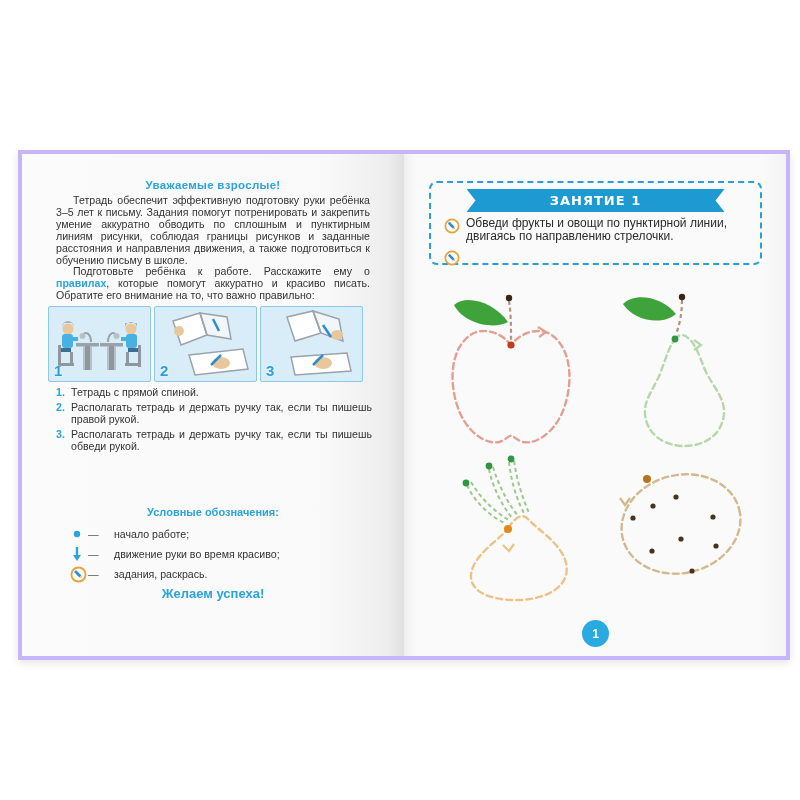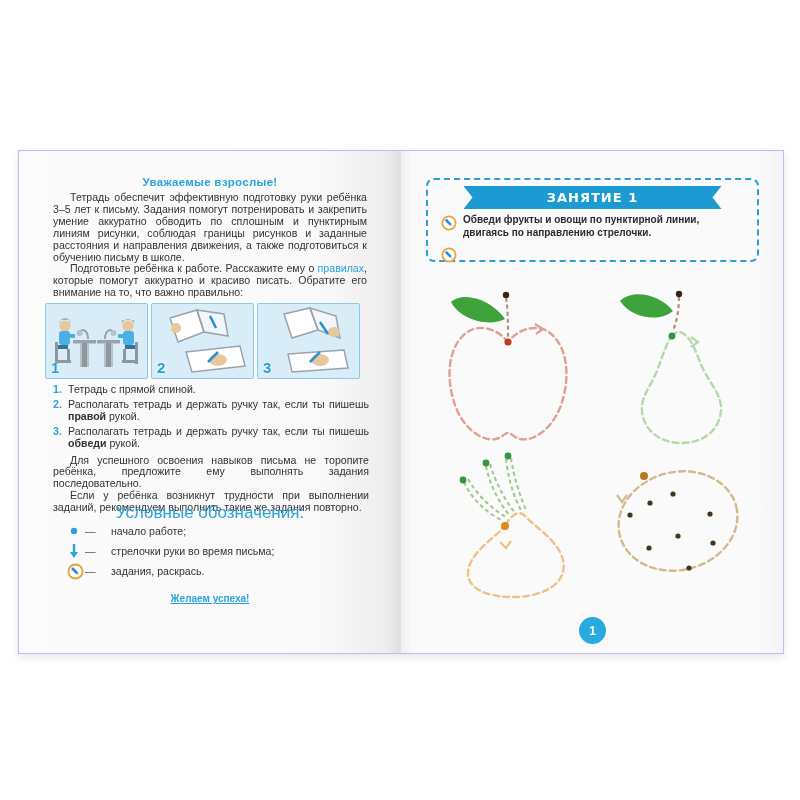--- a/index.html
+++ b/index.html
@@ -2,64 +2,64 @@
 <html><head>
 <meta charset="utf-8">
 <style>
   html,body{margin:0;padding:0;}
   body{
     width:800px;height:800px;background:#ffffff;position:relative;
     font-family:"Liberation Sans", sans-serif;color:#333;
     -webkit-font-smoothing:antialiased;
   }
   .book{position:absolute;left:18px;top:150px;width:764px;height:502px;display:flex;
-        box-shadow:0 3px 8px rgba(0,0,0,0.10);border:1px solid #c4b5fd;}
+        box-shadow:0 3px 8px rgba(0,0,0,0.10);border:4px solid #c4b5fd;}
   .page{position:relative;width:382px;height:502px;overflow:hidden;}
   .page-left{background:linear-gradient(to right,#fbfbfb 0%,#f9f9f9 80%,#ededed 96%,#e0e0e0 100%);}
   .page-right{background:linear-gradient(to right,#efefef 0%,#fafafa 3%,#fafafa 94%,#f3f3f3 100%);}
 
   
   .lp-title{position:absolute;top:25px;left:0;width:100%;text-align:center;
             color:#2ba3dc;font-weight:bold;font-size:11.5px;letter-spacing:.3px;}
   .lp-paras{position:absolute;top:41px;left:34px;width:314px;font-size:10.6px;line-height:11.9px;text-align:justify;}
   .lp-paras p{margin:0;text-indent:17px;}
-  .blue-word{color:#2ba3dc;font-weight:normal;}
-  .bold{font-weight:bold;margin-top:12px;}
+  .blue-word{color:#2ba3dc;font-weight:bold;}
+  .bold{font-weight:normal;margin-top:12px;}
 
   .pictures{position:absolute;top:152px;left:26px;display:flex;gap:3px;}
   .pic-box{width:101px;height:74px;background:#d9edf9;border:1.5px solid #8cc8e8;border-radius:2px;position:relative;}
   .pic-num{position:absolute;left:5px;bottom:2px;color:#2a9fd8;font-weight:bold;font-size:15px;
            text-shadow:0 0 2px #fff;}
   .pic-box svg{position:absolute;left:0;top:0;}
 
   .lp-list{position:absolute;top:233px;left:34px;width:316px;font-size:10.6px;line-height:11.9px;}
   .lp-item{display:flex;margin-bottom:3px;}
   .lp-item .num{color:#2ba3dc;font-weight:bold;width:15px;flex:0 0 15px;}
   .lp-item .itxt{text-align:justify;flex:1;}
   .lp-after{margin-top:5px;text-align:justify;}
   .lp-after p{margin:0;text-indent:17px;}
 
   .legend-title{position:absolute;top:352px;left:0;width:100%;text-align:center;
-                color:#2ba3dc;font-weight:normal;font-size:17px;}
+                color:#2ba3dc;font-weight:bold;font-size:11px;}
   .legend{position:absolute;top:370px;left:48px;width:300px;font-size:10.6px;}
   .legend-row{display:flex;align-items:center;height:20px;}
   .legend-ico{width:18px;flex:0 0 18px;display:flex;align-items:center;justify-content:flex-start;}
   .legend-dash{width:26px;flex:0 0 26px;color:#555;}
-  .lp-footer{position:absolute;top:442px;left:0;width:100%;text-align:center;
-             color:#2ba3dc;font-weight:bold;font-size:10px;text-decoration:underline;}
+  .lp-footer{position:absolute;top:432px;left:0;width:100%;text-align:center;
+             color:#2ba3dc;font-weight:bold;font-size:13px;}
 
   
   .task-box{position:absolute;left:25px;top:27px;width:329px;height:80px;
             border:2px dashed #2a9fd6;border-radius:8px;}
   .banner{position:absolute;left:50%;transform:translateX(-50%);top:6px;width:258px;height:23px;
           background:#1e9ad3;display:flex;align-items:center;justify-content:center;
           clip-path:polygon(0 0,100% 0,calc(100% - 9px) 50%,100% 100%,0 100%,9px 50%);}
   .banner span{color:#fff;font-weight:bold;font-size:13px;letter-spacing:1px;
                font-family:"DejaVu Sans", sans-serif;text-align:center;}
-  .instr{position:absolute;left:13px;top:34px;width:305px;font-size:10px;line-height:12.5px;color:#2b2b2b;font-weight:bold;}
+  .instr{position:absolute;left:13px;top:34px;width:305px;font-size:12px;line-height:12.5px;color:#2b2b2b;}
   .instr-row{display:flex;margin-bottom:7px;}
   .instr-ico{flex:0 0 22px;padding-top:1px;}
   .drawing{position:absolute;}
   .page-num{position:absolute;left:178px;top:466px;width:27px;height:27px;border-radius:50%;
             background:#29abe2;color:#fff;font-size:12px;font-weight:bold;
             display:flex;align-items:center;justify-content:center;}
 </style>
 </head>
 <body>
 
@@ -143,24 +143,20 @@
         <span class="itxt"><span>Тетрадь с прямой спиной.</span><span class="bold"></span><span></span></span>
       </div>
       <div class="lp-item">
         <span class="num">2.</span>
         <span class="itxt"><span>Располагать тетрадь и держать ручку так, если ты пишешь </span><span class="bold">правой</span><span> рукой.</span></span>
       </div>
       <div class="lp-item">
         <span class="num">3.</span>
         <span class="itxt"><span>Располагать тетрадь и держать ручку так, если ты пишешь </span><span class="bold">обведи</span><span> рукой.</span></span>
       </div>
-      <div class="lp-after">
-        <p>Для успешного освоения навыков письма не торопите ребёнка, предложите ему выполнять задания последовательно.</p>
-        <p>Если у ребёнка возникнут трудности при выполнении заданий, рекомендуем выполнить такие же задания повторно.</p>
-      </div>
     </div>
 
     <div class="legend-title">Условные  обозначения:</div>
     <div class="legend">
       <div class="legend-row">
         <span class="legend-ico">
           <svg width="14" height="14" viewBox="0 0 14 14">
               <circle cx="7" cy="7" r="3.2" fill="#2ba3dc"></circle>
             </svg>
         </span>
@@ -168,21 +164,21 @@
         <span>начало работе;</span>
       </div>
       <div class="legend-row">
         <span class="legend-ico">
           <svg width="14" height="16" viewBox="0 0 14 16">
               <line x1="7" y1="1" x2="7" y2="10" stroke="#2ba3dc" stroke-width="2.4"></line>
               <polygon points="3,9 11,9 7,15" fill="#2ba3dc"></polygon>
             </svg>
         </span>
         <span class="legend-dash">—</span>
-        <span>стрелочки руки во время письма;</span>
+        <span>движение руки во время красиво;</span>
       </div>
       <div class="legend-row">
         <span class="legend-ico">
           <svg width="17" height="17" viewBox="0 0 20 20">
               <circle cx="10" cy="10" r="8.3" fill="#fff" stroke="#e8a33d" stroke-width="2.2"></circle>
               <g transform="rotate(-45 10 10)">
                 <rect x="8.4" y="4.2" width="3.2" height="9" rx="0.8" fill="#2a8fd0"></rect>
                 <polygon points="8.4,13.2 11.6,13.2 10,16.4" fill="#e9c79c"></polygon>
               </g>
             </svg>

